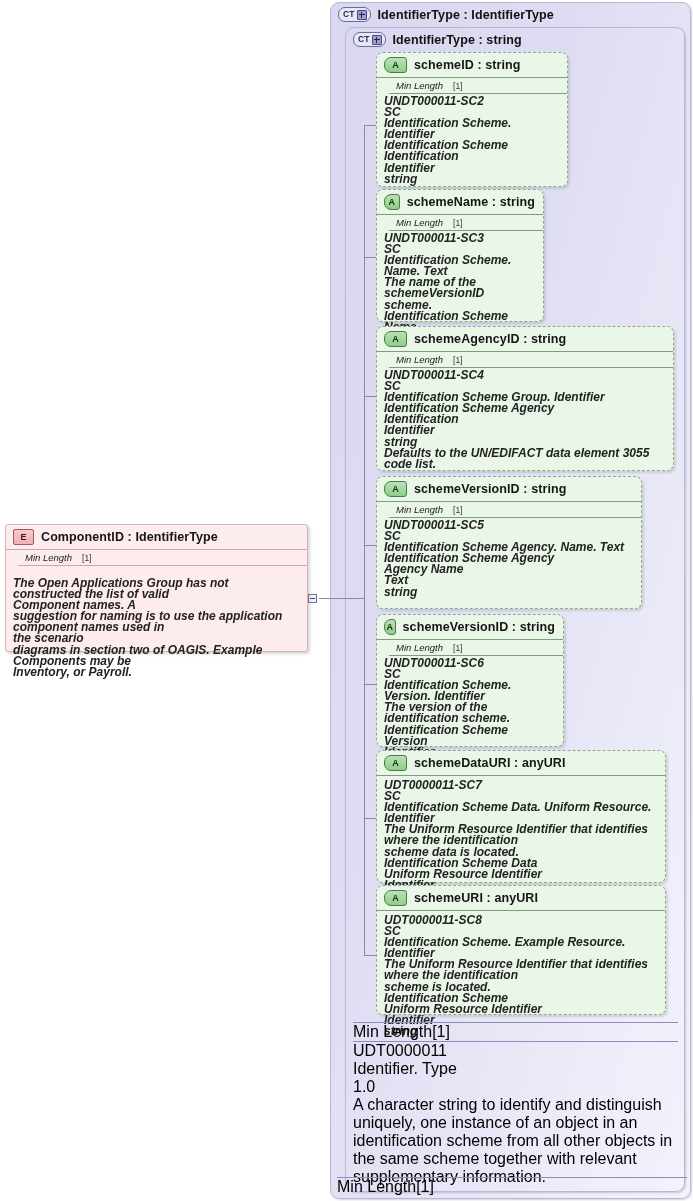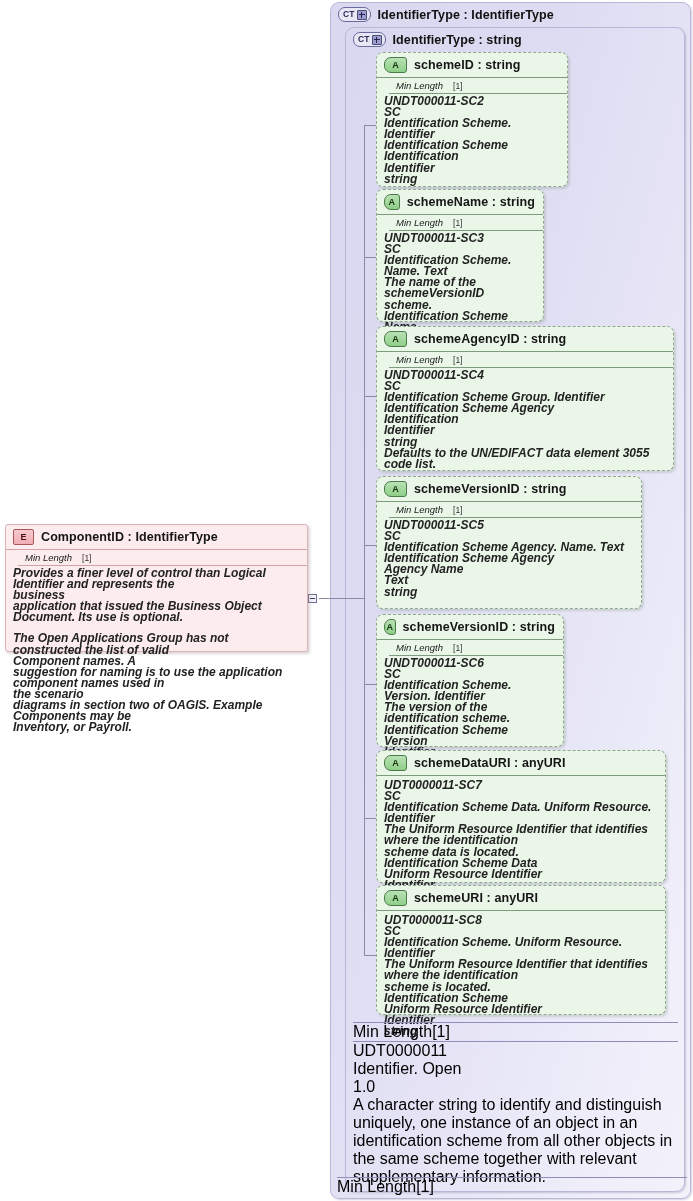--- a/index.html
+++ b/index.html
@@ -261,37 +261,37 @@
   </div>
 
   <div class="xbox attr-box" style="left:376px;top:885px;width:290px;height:130px;">
     <div class="hdr">
       <span class="ico-a">A</span>
       <span>schemeURI : anyURI</span>
     </div>
     <div class="doc" style="padding-top:4px;">
       <div>UDT0000011-SC8</div>
       <div>SC</div>
-      <div>Identification Scheme. Uniform Resource. Identifier</div>
+      <div>Identification Scheme. Example Resource. Identifier</div>
       <div>The Uniform Resource Identifier that identifies where the identification
 scheme is located.</div>
       <div>Identification Scheme</div>
       <div>Uniform Resource Identifier</div>
       <div>Identifier</div>
       <div>string</div>
     </div>
   </div>
 
   <div class="root-doc" style="left:353px;top:1022px;width:325px;">
     <div class="facets">
       <span>Min Length</span><span class="card">[1]</span>
     </div>
     <div class="doc">
       <div>UDT0000011</div>
-      <div>Identifier. Open</div>
+      <div>Identifier. Type</div>
       <div>1.0</div>
       <div>A character string to identify and distinguish uniquely, one instance of an
 object in an identification scheme from all other objects in the same
 scheme together with relevant supplementary information.</div>
 
     </div>
   </div>
 
   <div class="bottom-facet" style="left:337px;top:1177px;width:350px;">
     <div class="facets">
@@ -301,23 +301,20 @@
 
   <div class="xbox el-box" style="left:5px;top:524px;width:303px;height:128px;">
     <div class="hdr">
       <span class="ico-e">E</span>
       <span>ComponentID : IdentifierType</span>
     </div>
     <div class="facets">
       <span>Min Length</span><span class="card">[1]</span>
     </div>
     <div class="doc">
-      <div>Provides a finer level of control than Logical Identifier and represents the
-business
-application that issued the Business Object Document. Its use is optional.</div>
       <div style="height:10px;"></div>
       <div>The Open Applications Group has not constructed the list of valid
 Component names. A
 suggestion for naming is to use the application component names used in
 the scenario
 diagrams in section two of OAGIS. Example Components may be
 Inventory, or Payroll.</div>
     </div>
   </div>
 

